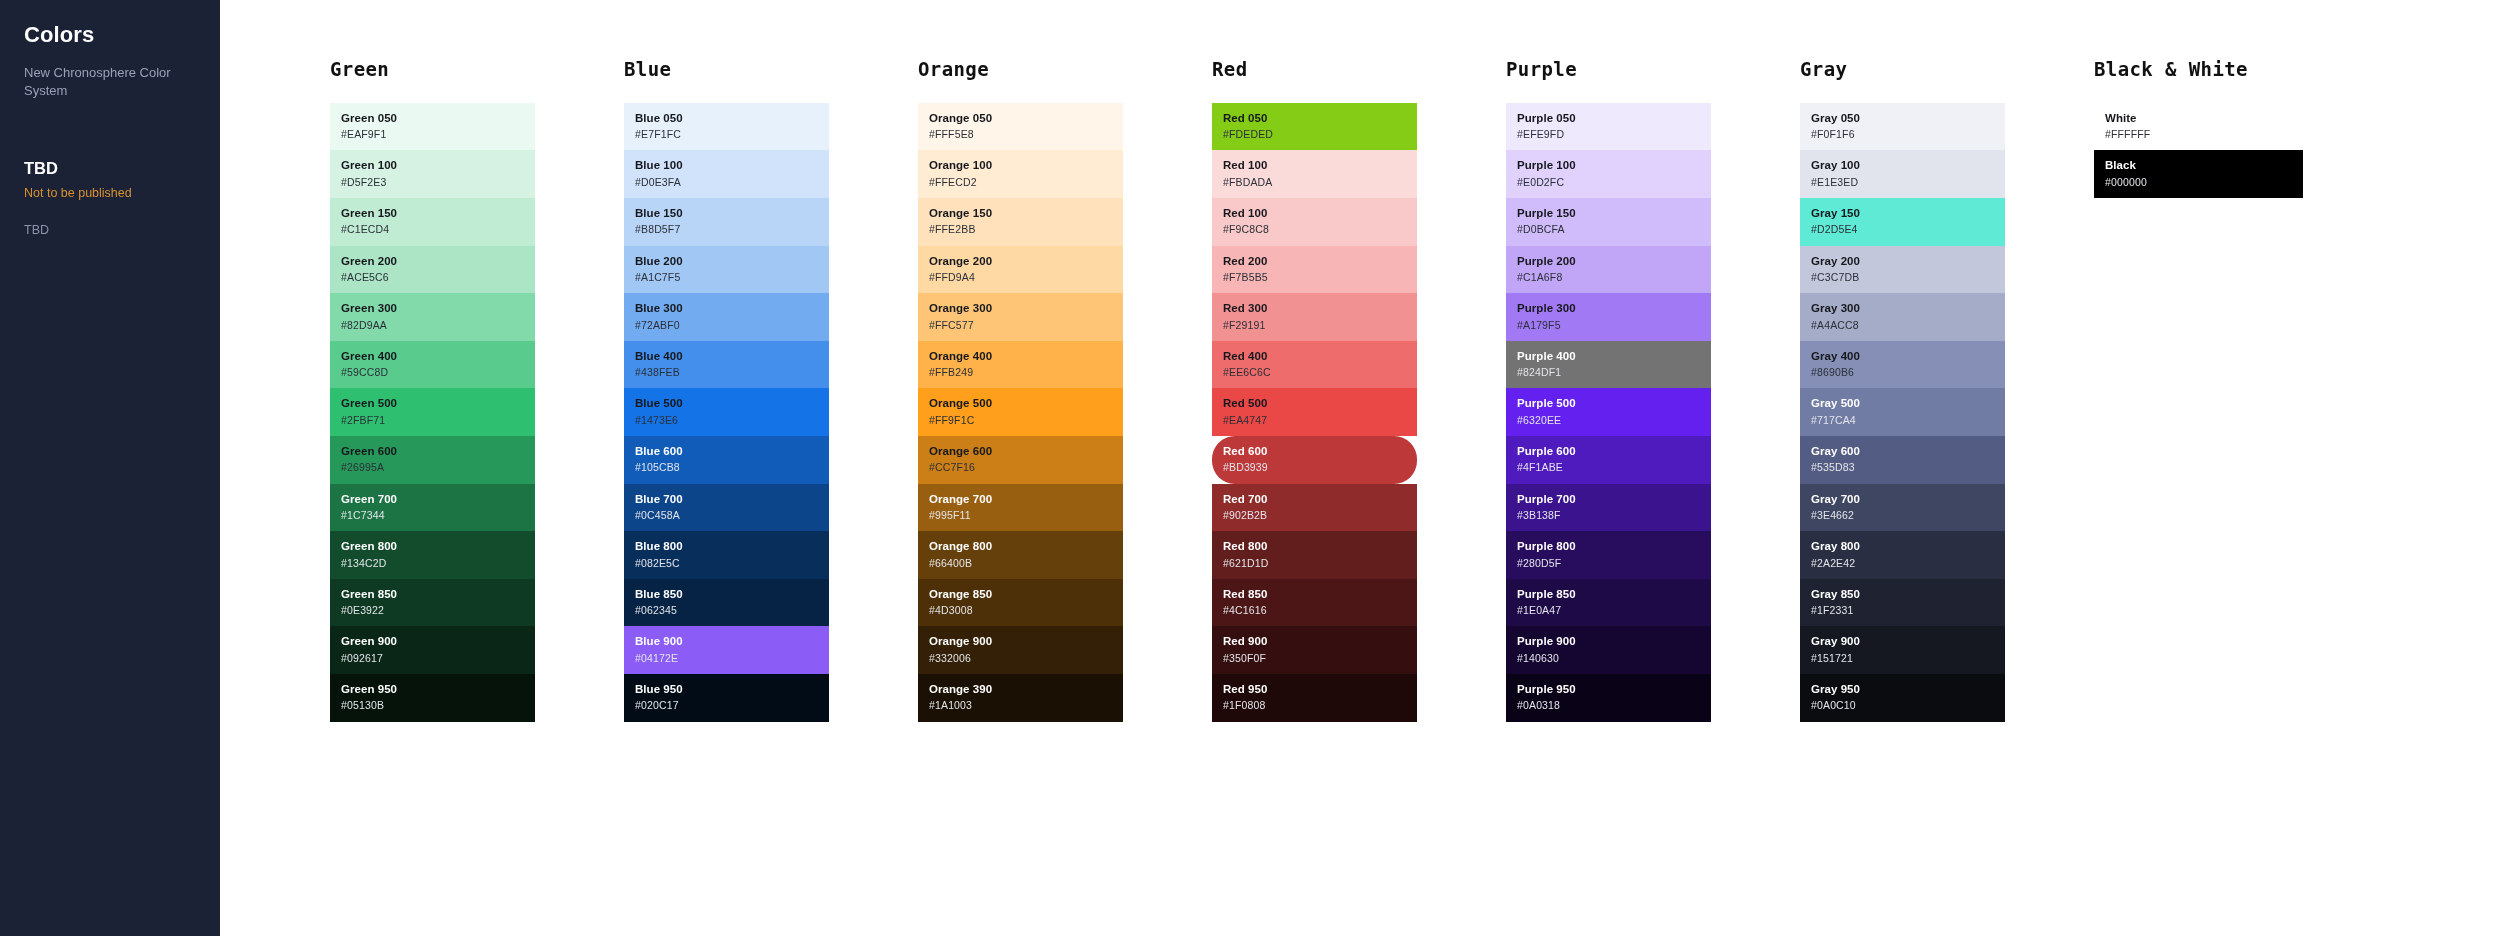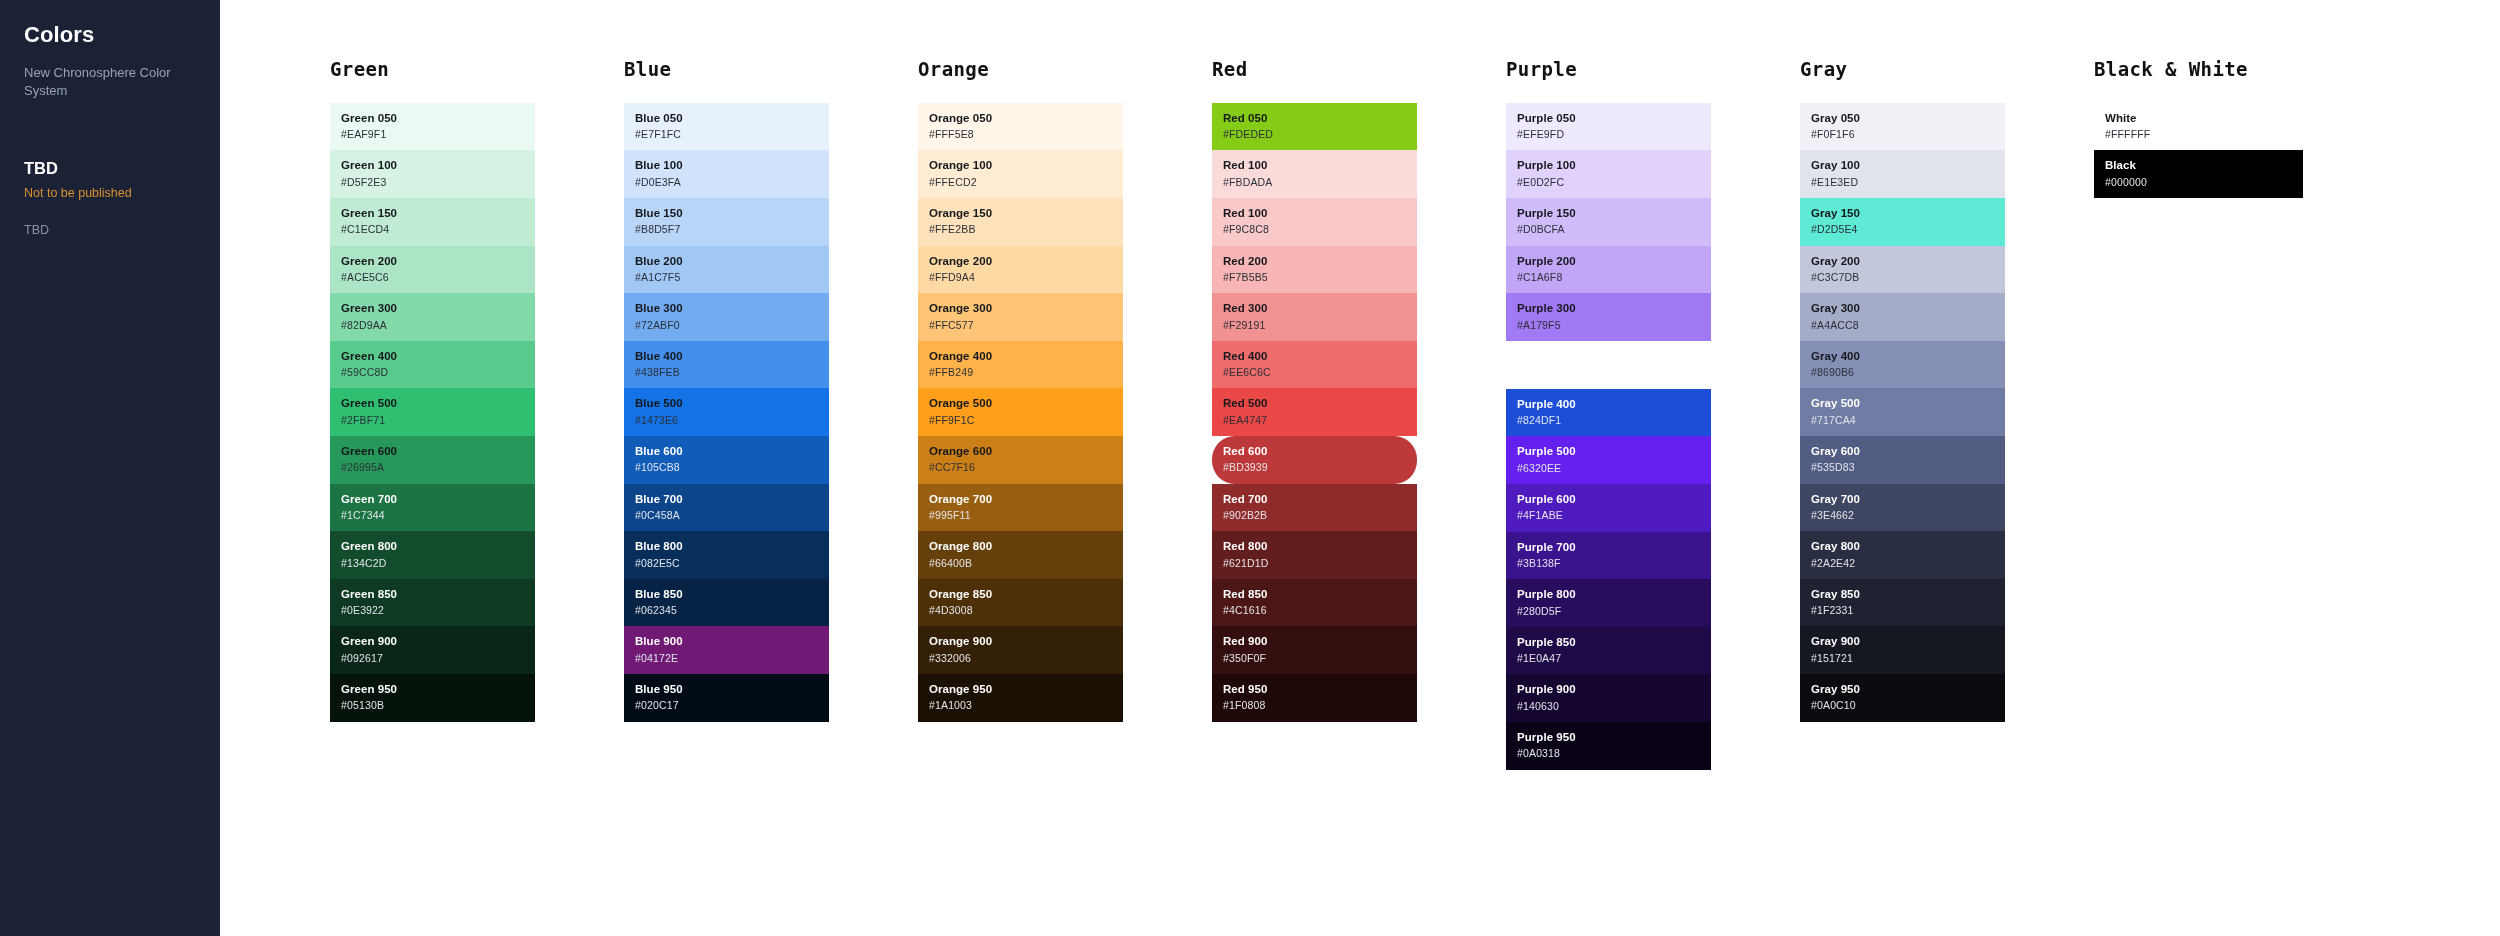--- a/index.html
+++ b/index.html
@@ -242,21 +242,21 @@
               <div class="sw-hex">#0C458A</div>
             </div>
             <div class="swatch dark" style="background: rgb(8, 46, 92);">
               <div class="sw-name">Blue 800</div>
               <div class="sw-hex">#082E5C</div>
             </div>
             <div class="swatch dark" style="background: rgb(6, 35, 69);">
               <div class="sw-name">Blue 850</div>
               <div class="sw-hex">#062345</div>
             </div>
-            <div class="swatch dark" style="background: #701a75;">
+            <div class="swatch dark" style="background: #8b5cf6;">
               <div class="sw-name">Blue 900</div>
               <div class="sw-hex">#04172E</div>
             </div>
             <div class="swatch dark" style="background: rgb(2, 12, 23);">
               <div class="sw-name">Blue 950</div>
               <div class="sw-hex">#020C17</div>
             </div>
           </div>
         </section>
         <section class="palette-col">
@@ -304,21 +304,21 @@
             </div>
             <div class="swatch dark" style="background: rgb(77, 48, 8);">
               <div class="sw-name">Orange 850</div>
               <div class="sw-hex">#4D3008</div>
             </div>
             <div class="swatch dark" style="background: rgb(51, 32, 6);">
               <div class="sw-name">Orange 900</div>
               <div class="sw-hex">#332006</div>
             </div>
             <div class="swatch dark" style="background: rgb(26, 16, 3);">
-              <div class="sw-name">Orange 950</div>
+              <div class="sw-name">Orange 390</div>
               <div class="sw-hex">#1A1003</div>
             </div>
           </div>
         </section>
         <section class="palette-col">
           <h2 class="col-title">Red</h2>
           <div class="swatch-stack">
             <div class="swatch light" style="background: #84cc16;">
               <div class="sw-name">Red 050</div>
               <div class="sw-hex">#FDEDED</div>
@@ -389,21 +389,21 @@
               <div class="sw-hex">#D0BCFA</div>
             </div>
             <div class="swatch light" style="background: rgb(193, 166, 248);">
               <div class="sw-name">Purple 200</div>
               <div class="sw-hex">#C1A6F8</div>
             </div>
             <div class="swatch light" style="background: rgb(161, 121, 245);">
               <div class="sw-name">Purple 300</div>
               <div class="sw-hex">#A179F5</div>
             </div>
-            <div class="swatch dark" style="background: #1d4ed8; margin-top: 48px;">
+            <div class="swatch dark" style="background: #737373;">
               <div class="sw-name">Purple 400</div>
               <div class="sw-hex">#824DF1</div>
             </div>
             <div class="swatch dark" style="background: rgb(99, 32, 238);">
               <div class="sw-name">Purple 500</div>
               <div class="sw-hex">#6320EE</div>
             </div>
             <div class="swatch dark" style="background: rgb(79, 26, 190);">
               <div class="sw-name">Purple 600</div>
               <div class="sw-hex">#4F1ABE</div>

